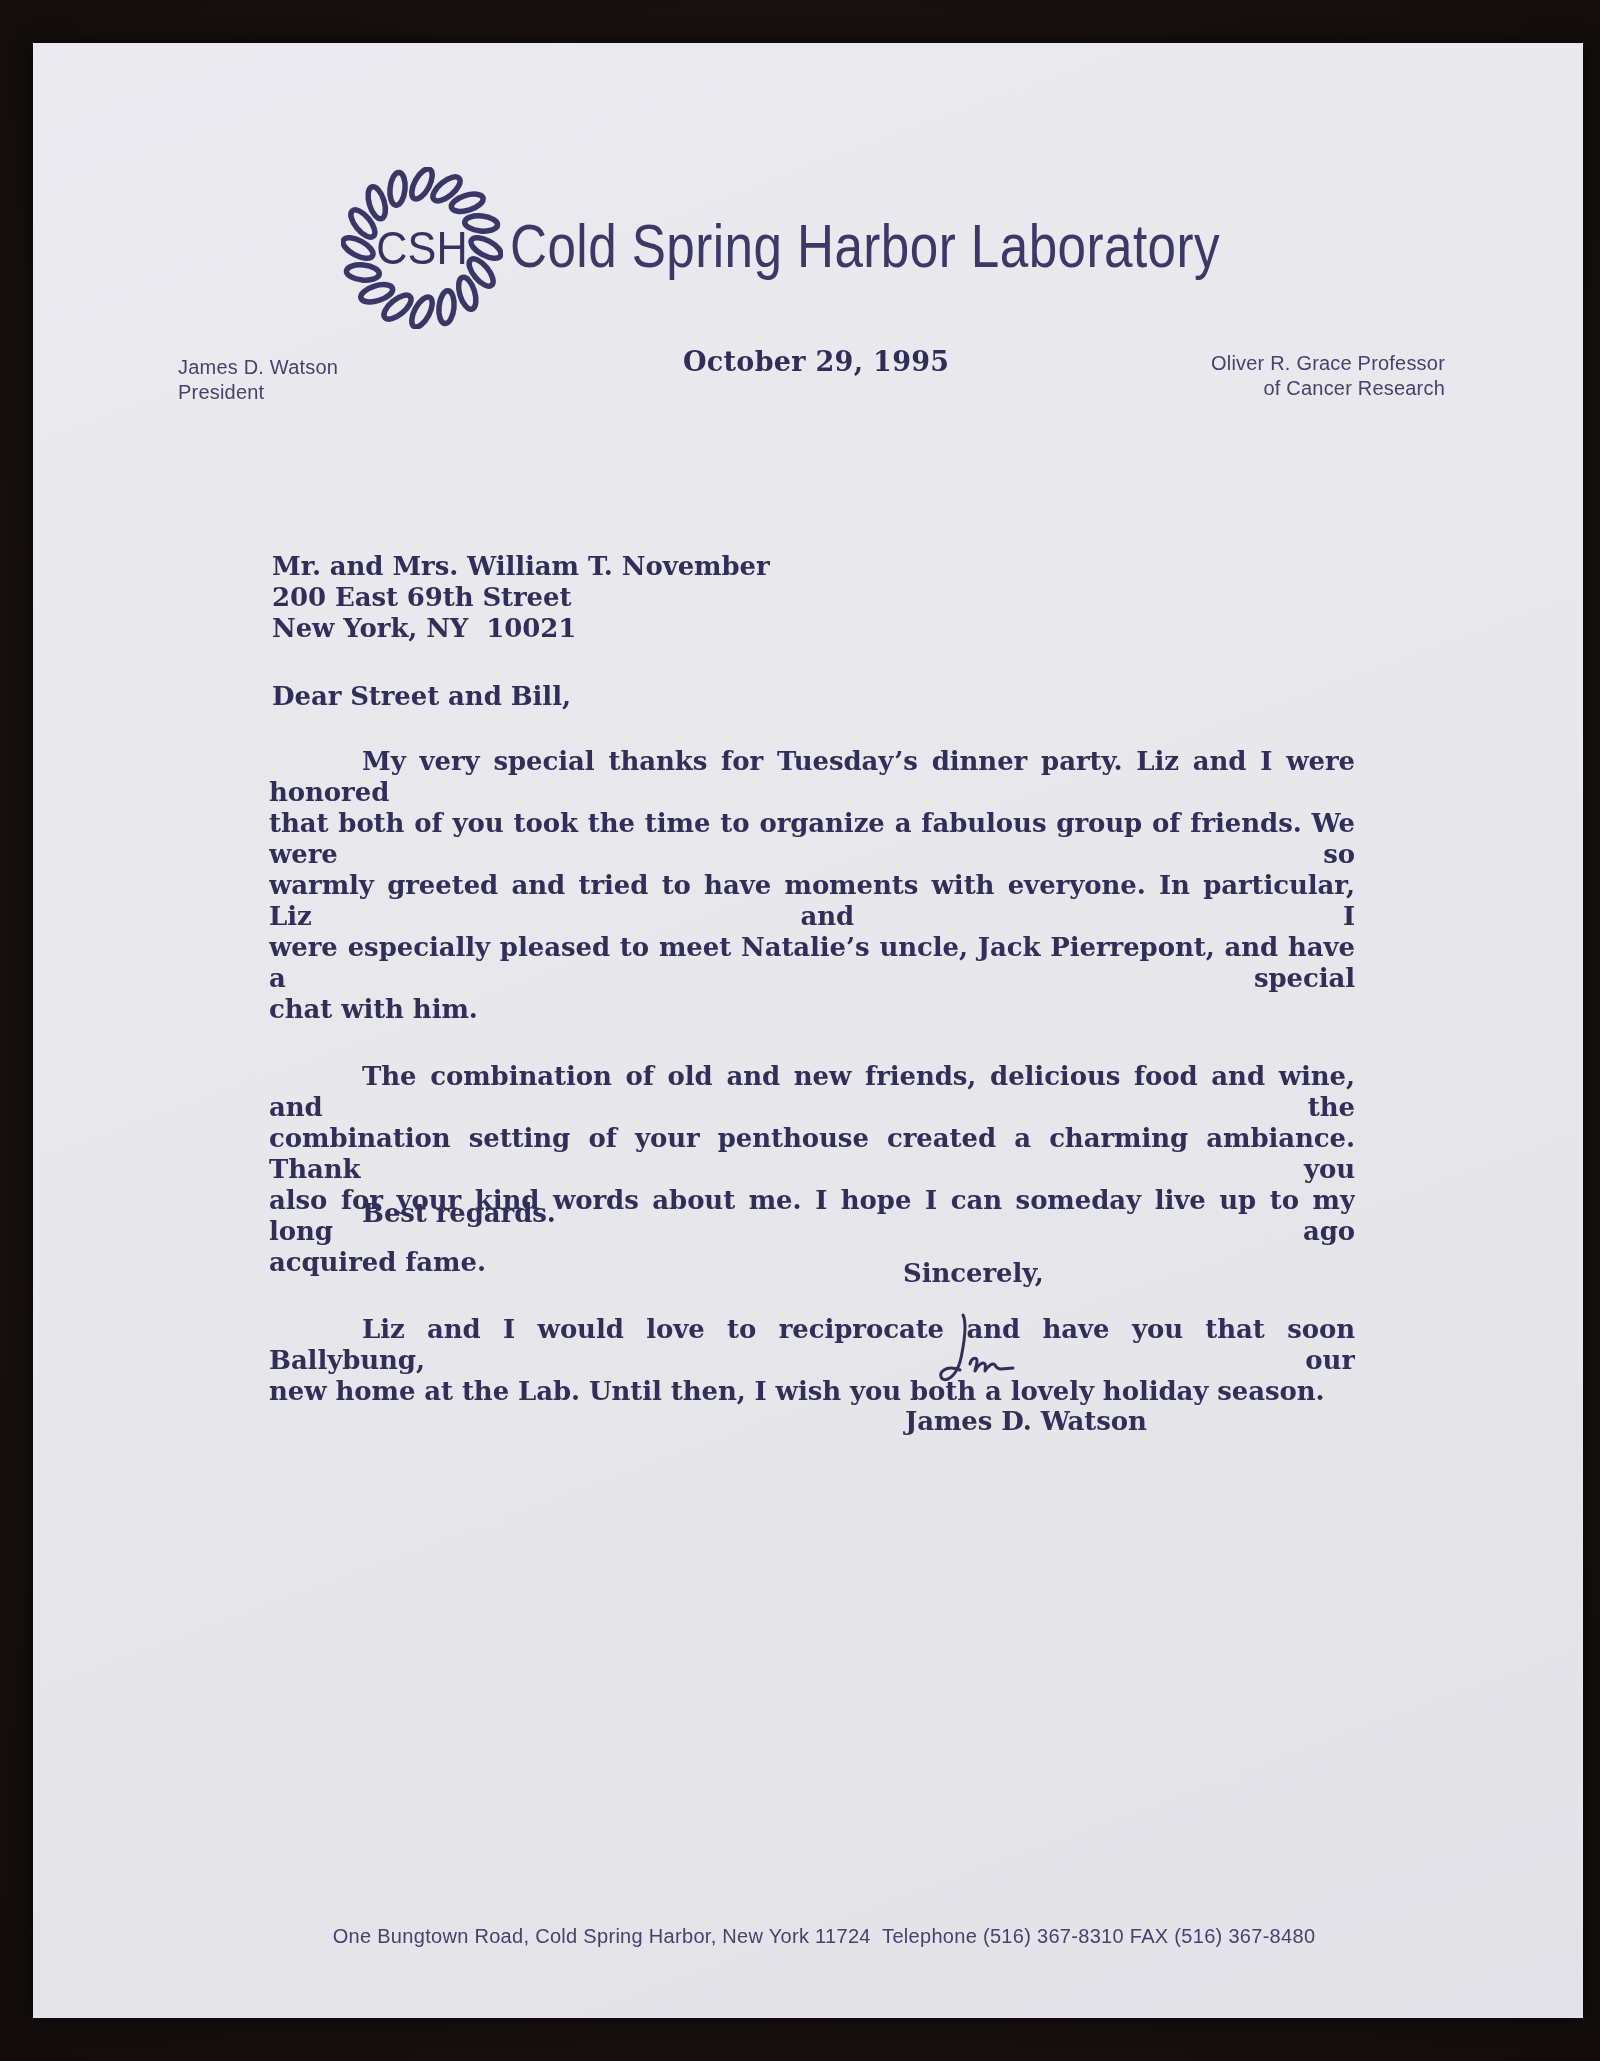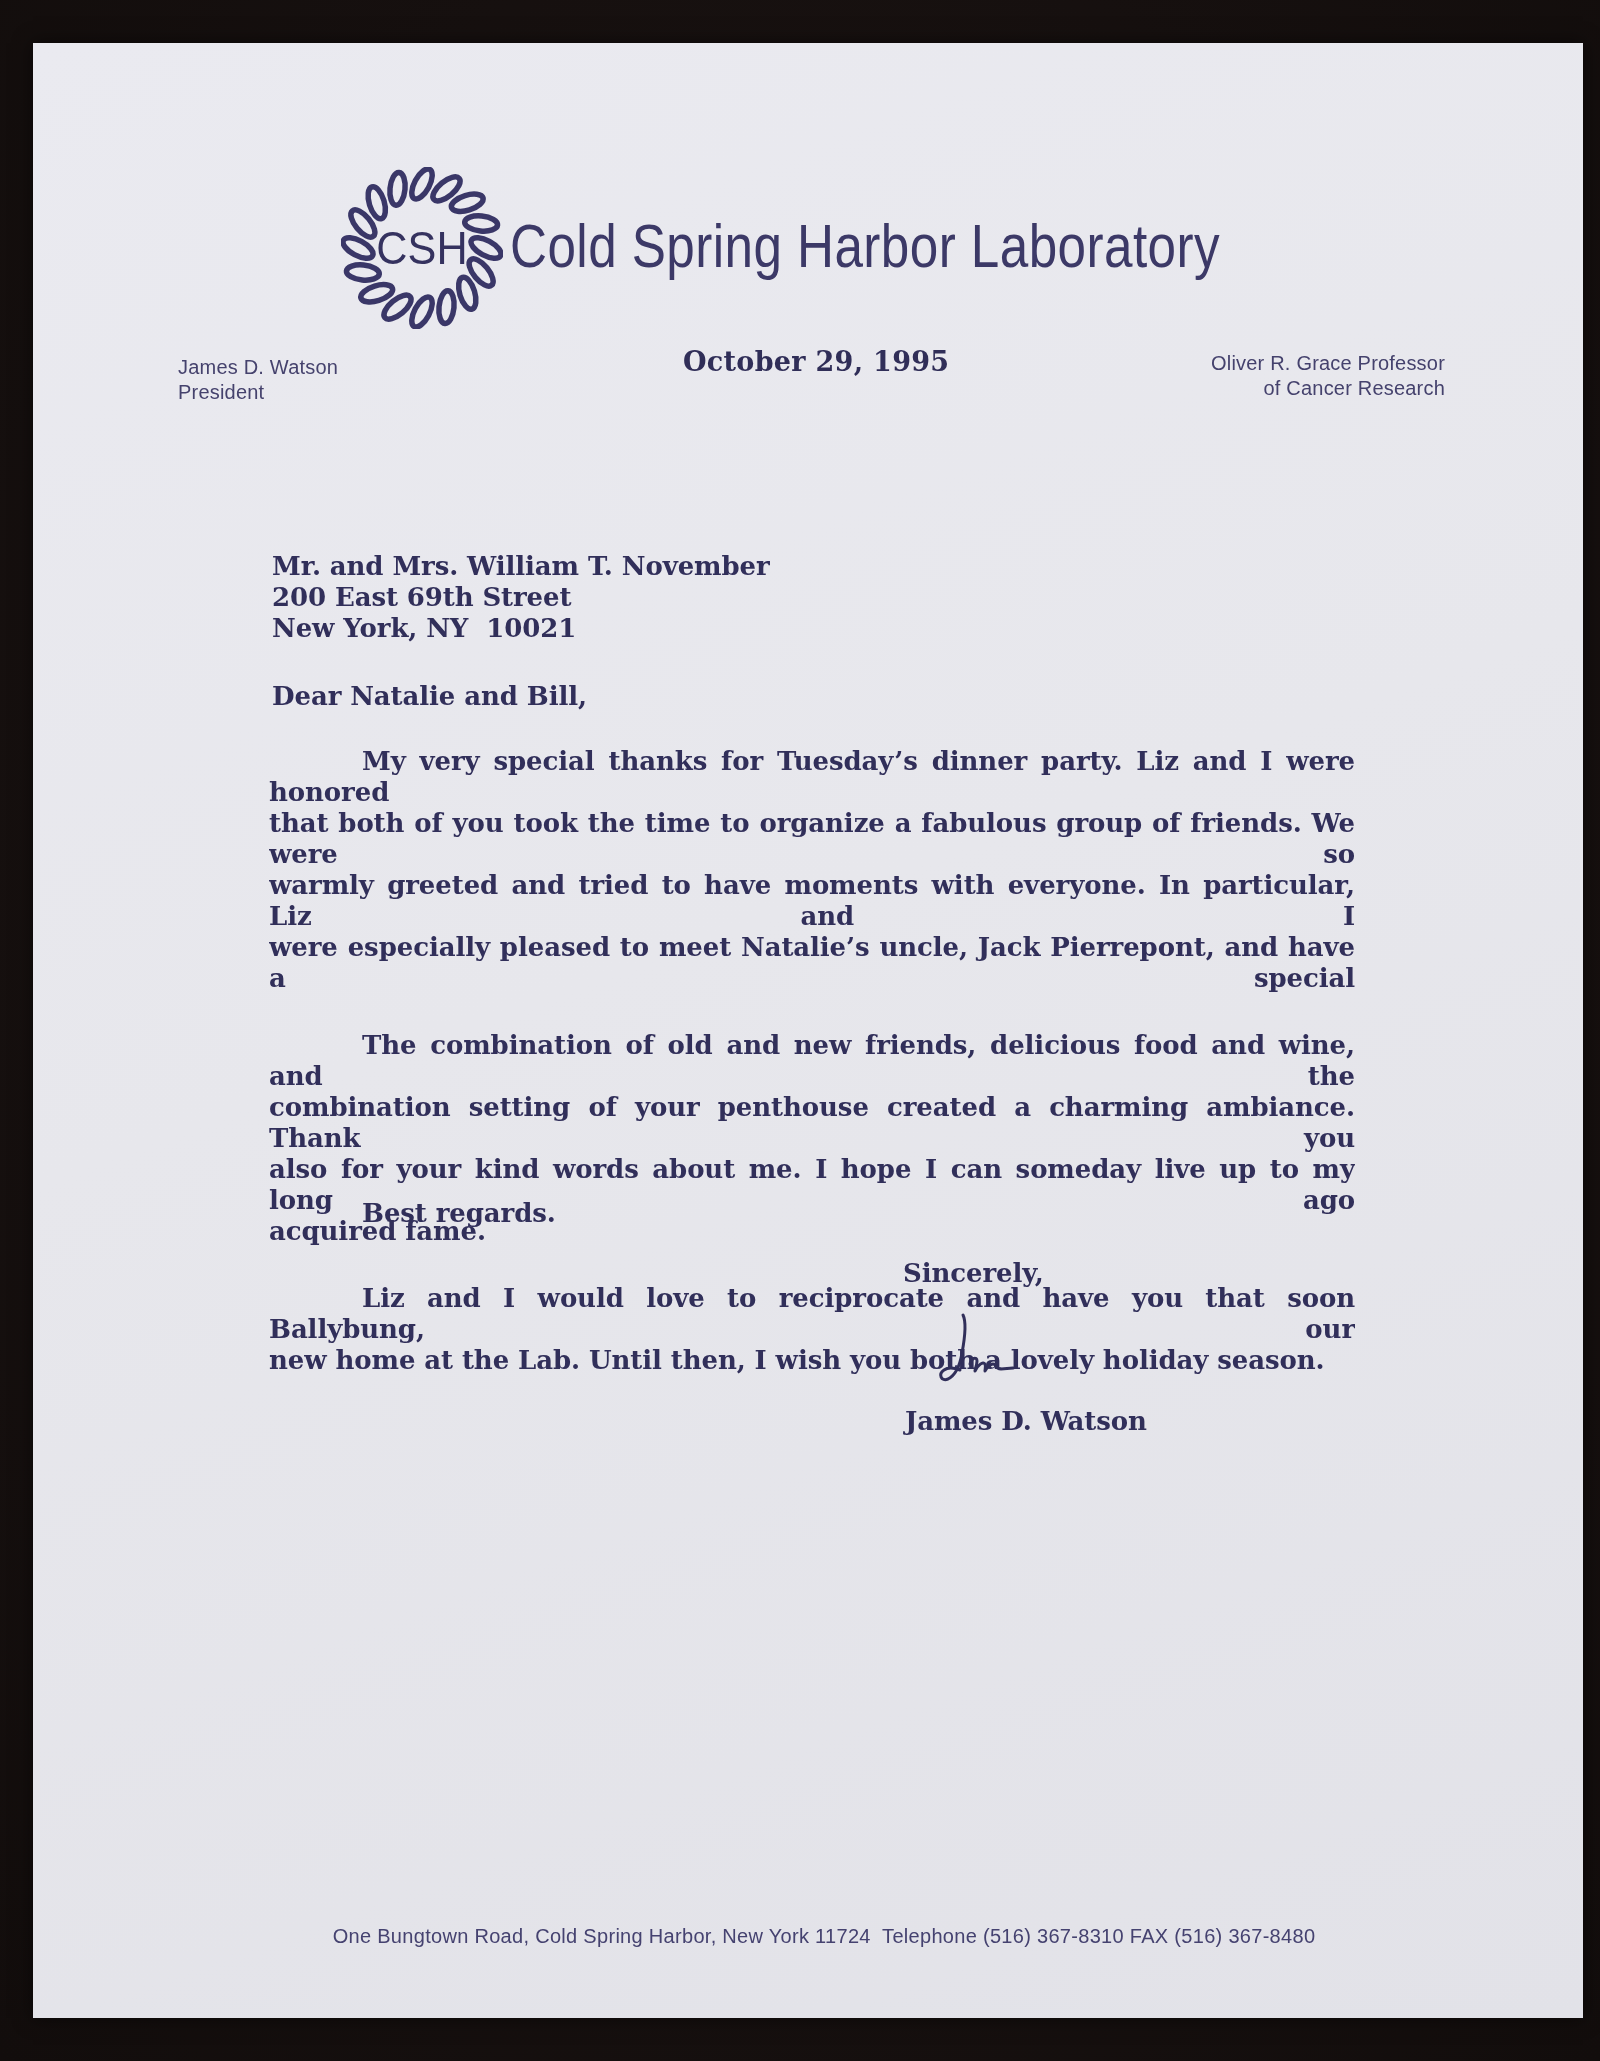--- a/index.html
+++ b/index.html
@@ -100,28 +100,29 @@
       <div>Oliver R. Grace Professor</div>
       <div>of Cancer Research</div>
     </div>
 
     <div class="recipient tw">
       <div class="pre">Mr. and Mrs. William T. November</div>
       <div class="pre">200 East 69th Street</div>
       <div class="pre">New York, NY  10021</div>
     </div>
 
-    <div class="salutation tw">Dear Natalie and Bill,</div>
+    <div class="salutation tw">Dear Street and Bill,</div>
 
     <div class="paras tw">
         <div class="para">
           <div class="line first">My very special thanks for Tuesday’s dinner party.  Liz and I were honored</div>
           <div class="line">that both of you took the time to organize a fabulous group of friends.  We were so</div>
           <div class="line">warmly greeted and tried to have moments with everyone.  In particular, Liz and I</div>
           <div class="line">were especially pleased to meet Natalie’s uncle, Jack Pierrepont, and have a special</div>
+          <div class="line last">chat with him.</div>
         </div>
         <div class="para">
           <div class="line first">The combination of old and new friends, delicious food and wine, and the</div>
           <div class="line">combination setting of your penthouse created a charming ambiance.  Thank you</div>
           <div class="line">also for your kind words about me.  I hope I can someday live up to my long ago</div>
           <div class="line last">acquired fame.</div>
         </div>
         <div class="para">
           <div class="line first">Liz and I would love to reciprocate and have you that soon Ballybung, our</div>
           <div class="line last">new home at the Lab.  Until then, I wish you both a lovely holiday season.</div>

